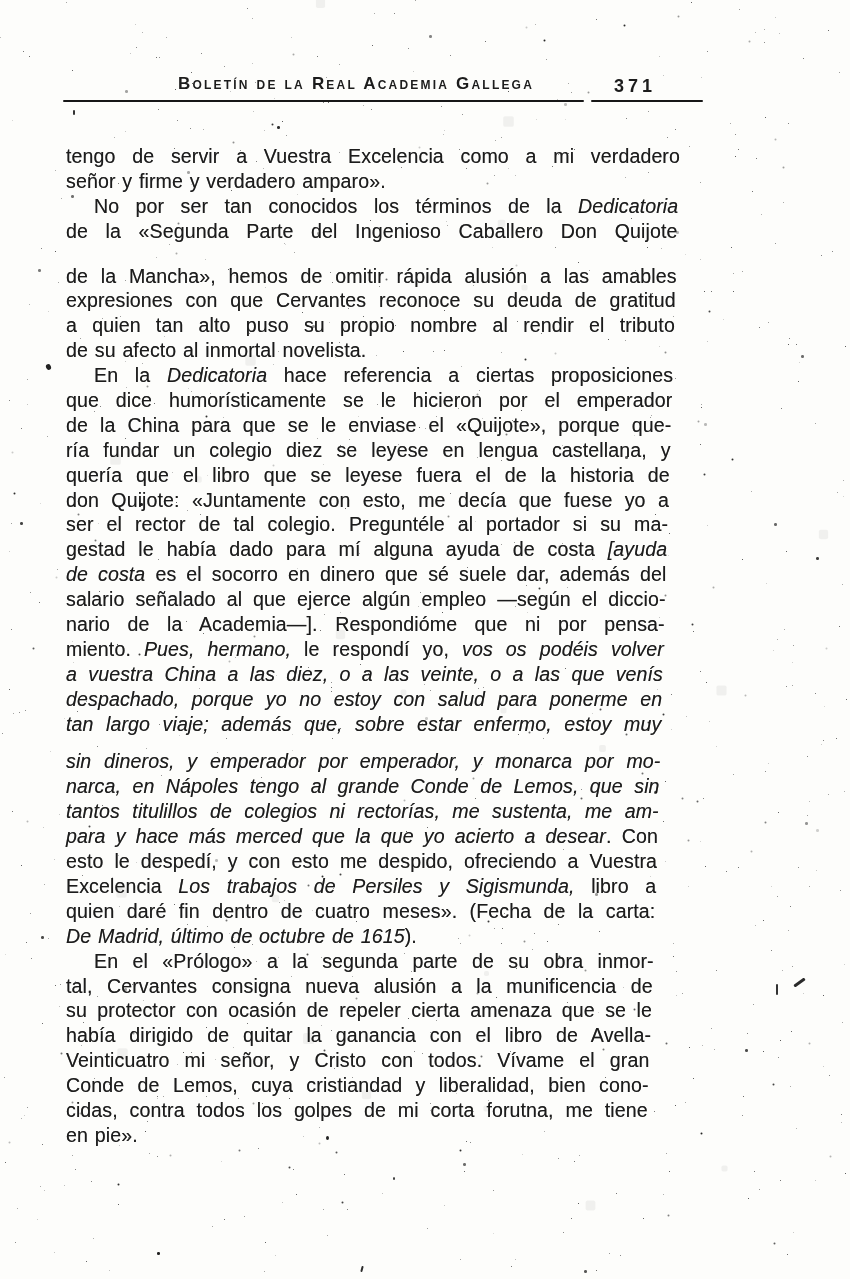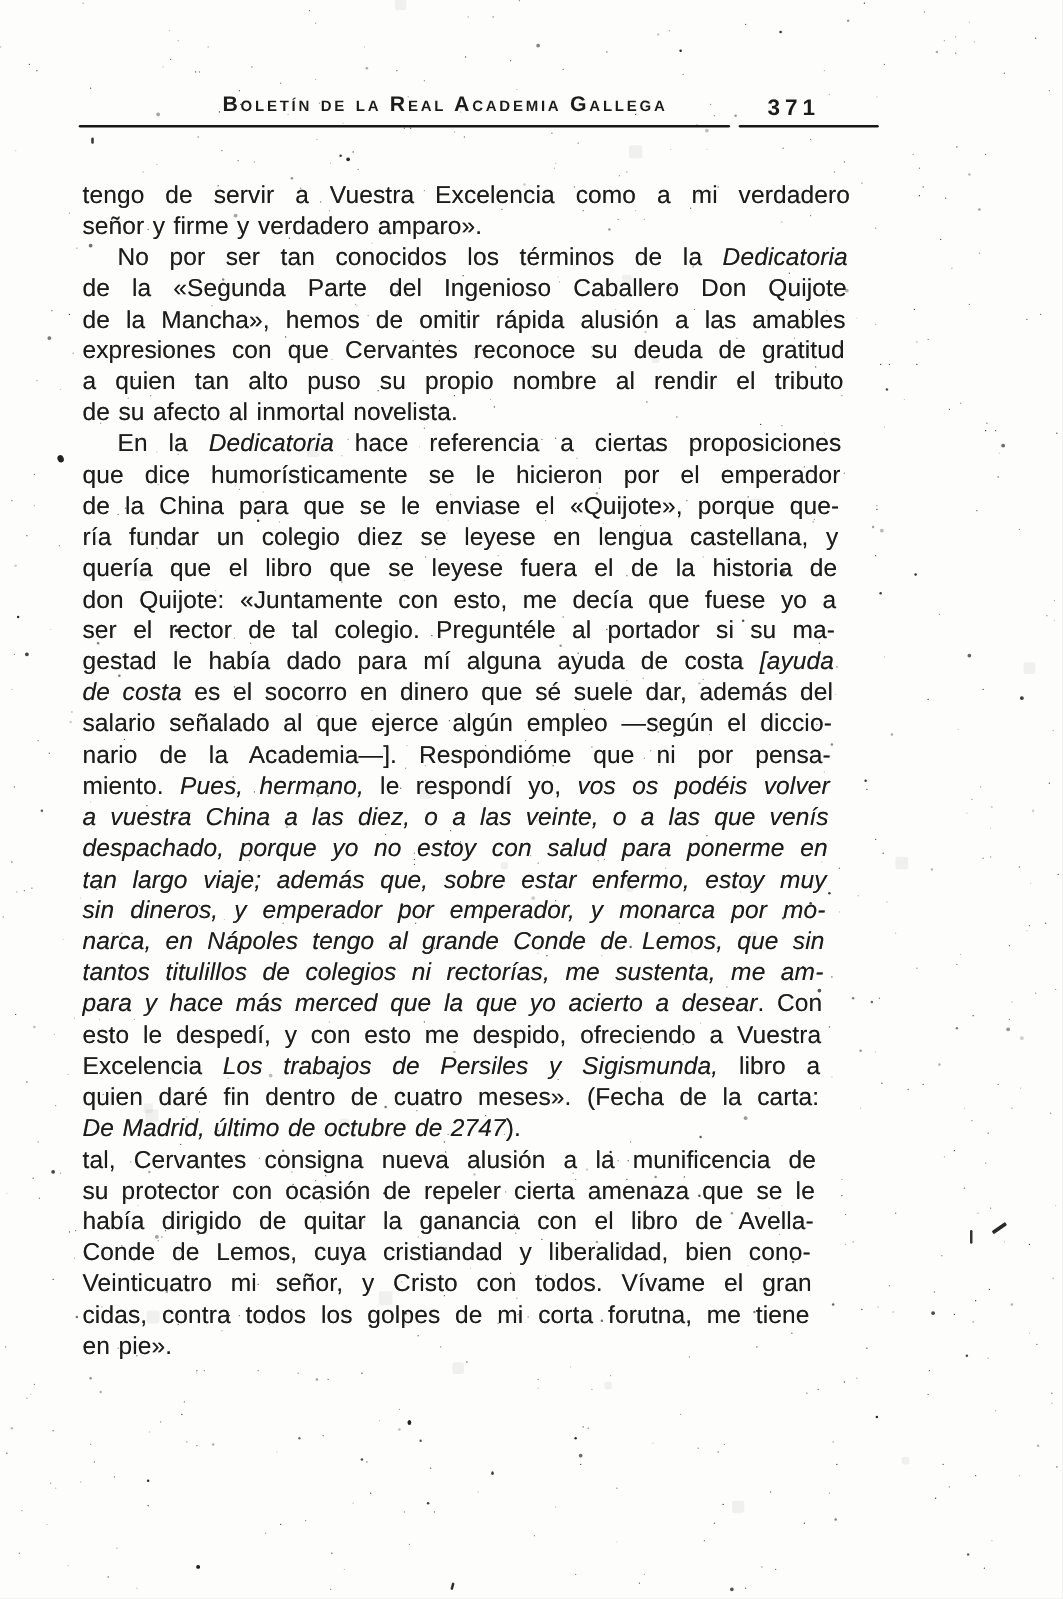--- a/index.html
+++ b/index.html
@@ -57,52 +57,53 @@
   <div class="page-num">371</div>
 
   <div class="rule seg1"></div>
   <div class="rule seg2"></div>
 
   <div class="page-body">
       <div class="line" style="width: 614px;"><span>tengo de servir a Vuestra Excelencia como a mi verdadero</span></div>
       <div class="line noj"><span>señor y firme y verdadero amparo».</span></div>
       <div class="line ind" style="width: 612.3px;"><span>No por ser tan conocidos los términos de la </span><span class="it">Dedicatoria</span></div>
       <div class="line" style="width: 611.45px;"><span>de la «Segunda Parte del Ingenioso Caballero Don Quijote</span></div>
-      <div class="line" style="width: 610.6px;"><span>de la Mancha», hemos de omitir rápida alusión a las amables</span></div>
+      <div class="line" style="width: 610.6px; margin-top: 20px;"><span>de la Mancha», hemos de omitir rápida alusión a las amables</span></div>
       <div class="line" style="width: 609.75px;"><span>expresiones con que Cervantes reconoce su deuda de gratitud</span></div>
       <div class="line" style="width: 608.9px;"><span>a quien tan alto puso su propio nombre al rendir el tributo</span></div>
       <div class="line noj"><span>de su afecto al inmortal novelista.</span></div>
       <div class="line ind" style="width: 607.2px;"><span>En la </span><span class="it">Dedicatoria</span><span> hace referencia a ciertas proposiciones</span></div>
       <div class="line" style="width: 606.35px;"><span>que dice humorísticamente se le hicieron por el emperador</span></div>
       <div class="line" style="width: 605.5px;"><span>de la China para que se le enviase el «Quijote», porque que-</span></div>
       <div class="line" style="width: 604.65px;"><span>ría fundar un colegio diez se leyese en lengua castellana, y</span></div>
       <div class="line" style="width: 603.8px;"><span>quería que el libro que se leyese fuera el de la historia de</span></div>
       <div class="line" style="width: 602.95px;"><span>don Quijote: «Juntamente con esto, me decía que fuese yo a</span></div>
       <div class="line" style="width: 602.1px;"><span>ser el rector de tal colegio. Preguntéle al portador si su ma-</span></div>
       <div class="line" style="width: 601.25px;"><span>gestad le había dado para mí alguna ayuda de costa </span><span class="it">[ayuda</span></div>
       <div class="line" style="width: 600.4px;"><span class="it">de costa</span><span> es el socorro en dinero que sé suele dar, además del</span></div>
       <div class="line" style="width: 599.55px;"><span>salario señalado al que ejerce algún empleo —según el diccio-</span></div>
       <div class="line" style="width: 598.7px;"><span>nario de la Academia—]. Respondióme que ni por pensa-</span></div>
       <div class="line" style="width: 597.85px;"><span>miento. </span><span class="it">Pues, hermano,</span><span> le respondí yo, </span><span class="it">vos os podéis volver</span></div>
       <div class="line" style="width: 597px;"><span class="it">a vuestra China a las diez, o a las veinte, o a las que venís</span></div>
       <div class="line" style="width: 596.15px;"><span class="it">despachado, porque yo no estoy con salud para ponerme en</span></div>
       <div class="line" style="width: 595.3px;"><span class="it">tan largo viaje; además que, sobre estar enfermo, estoy muy</span></div>
-      <div class="line" style="width: 594.45px;"><span class="it">sin dineros, y emperador por emperador, y monarca por mo-</span></div>
+      <div class="line" style="width: 594.45px; margin-top: 13px;"><span class="it">sin dineros, y emperador por emperador, y monarca por mo-</span></div>
       <div class="line" style="width: 593.6px;"><span class="it">narca, en Nápoles tengo al grande Conde de Lemos, que sin</span></div>
       <div class="line" style="width: 592.75px;"><span class="it">tantos titulillos de colegios ni rectorías, me sustenta, me am-</span></div>
       <div class="line" style="width: 591.9px;"><span class="it">para y hace más merced que la que yo acierto a desear</span><span>. Con</span></div>
       <div class="line" style="width: 591.05px;"><span>esto le despedí, y con esto me despido, ofreciendo a Vuestra</span></div>
       <div class="line" style="width: 590.2px;"><span>Excelencia </span><span class="it">Los trabajos de Persiles y Sigismunda,</span><span> libro a</span></div>
       <div class="line" style="width: 589.35px;"><span>quien daré fin dentro de cuatro meses». (Fecha de la carta:</span></div>
-      <div class="line noj"><span class="it">De Madrid, último de octubre de 2747</span><span>).</span></div>
+      <div class="line noj"><span class="it">De Madrid, último de octubre de 1615</span><span>).</span></div>
+      <div class="line ind" style="width: 587.65px;"><span>En el «Prólogo» a la segunda parte de su obra inmor-</span></div>
       <div class="line" style="width: 586.8px;"><span>tal, Cervantes consigna nueva alusión a la munificencia de</span></div>
       <div class="line" style="width: 585.95px;"><span>su protector con ocasión de repeler cierta amenaza que se le</span></div>
       <div class="line" style="width: 585.1px;"><span>había dirigido de quitar la ganancia con el libro de Avella-</span></div>
+      <div class="line" style="width: 583.4px;"><span>Veinticuatro mi señor, y Cristo con todos. Vívame el gran</span></div>
       <div class="line" style="width: 582.55px;"><span>Conde de Lemos, cuya cristiandad y liberalidad, bien cono-</span></div>
-      <div class="line" style="width: 583.4px;"><span>Veinticuatro mi señor, y Cristo con todos. Vívame el gran</span></div>
       <div class="line" style="width: 581.7px;"><span>cidas, contra todos los golpes de mi corta forutna, me tiene</span></div>
       <div class="line noj"><span>en pie».</span></div>
     </div>
 
   <div class="speck" style="left:46px;top:364px;width:5px;height:6px;border-radius:50%;transform:rotate(-20deg);"></div>
   <div class="speck" style="left:73px;top:110px;width:2px;height:5px;border-radius:1px;background:#333;"></div>
   <div class="speck" style="left:776px;top:984px;width:2px;height:11px;border-radius:1px;background:#333;"></div>
   <div class="speck" style="left:793px;top:981px;width:13px;height:3px;border-radius:1px;background:#2a2a2a;transform:rotate(-35deg);"></div>
   <div class="speck" style="left:326px;top:1136px;width:3px;height:4px;border-radius:50%;"></div>
   <div class="speck" style="left:393px;top:1177px;width:2px;height:3px;border-radius:50%;background:#3a3a3a;"></div>

